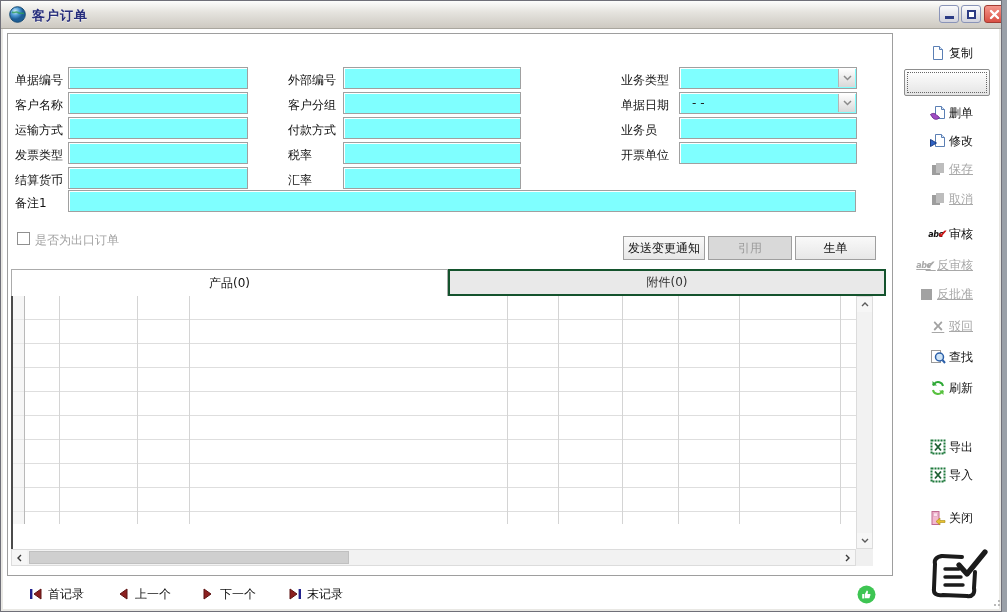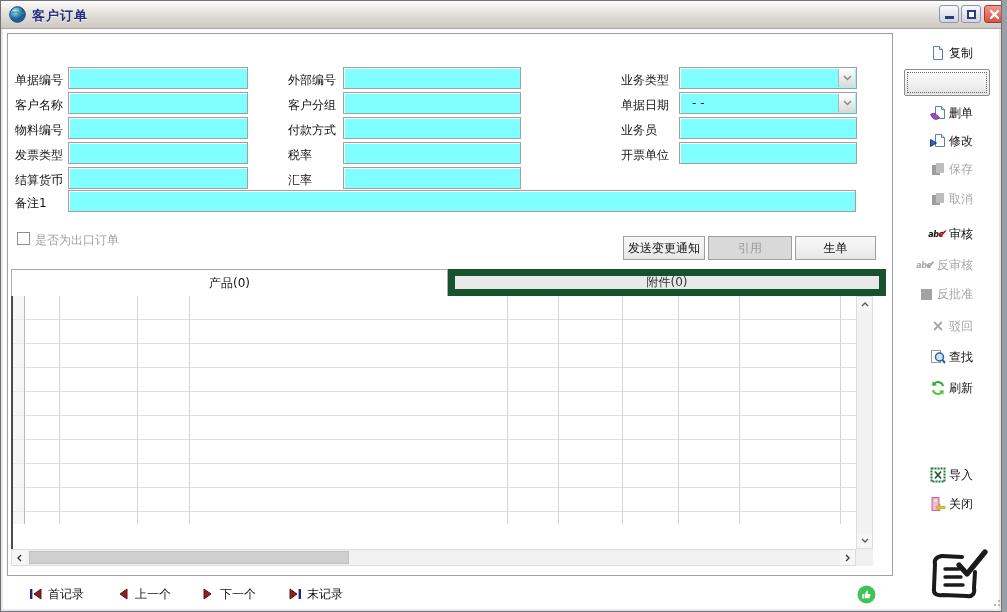--- a/index.html
+++ b/index.html
@@ -54,21 +54,21 @@
     background:linear-gradient(#f9f9f9,#e7e7e7); border:1px solid #9f9f9f;
     display:flex; align-items:center; justify-content:center; cursor:pointer;
   }
   .abtn.disabled { background:#d9d9d9; color:#9b9b9b; }
   
   .tab {
     position:absolute; top:268px; height:27px; font-size:12px;
     display:flex; align-items:center; justify-content:center; cursor:pointer;
   }
   .tab.active { background:#fff; border:1px solid #ababab; border-bottom:none; z-index:2; color:#111; }
-  .tab.inactive { background:#e9e9e9; border:7px solid #14532d; color:#333; }
+  .tab.inactive { background:#e9e9e9; border:2px solid #14532d; color:#333; }
   
   .tbl {
     position:absolute; left:10px; top:295px; width:845px; height:253px;
     background:#fff; border-left:2px solid #4b4b4b;
   }
   .thead { display:flex; height:25px; border-bottom:1px solid #1c1c1c; background:#fff; }
   .thead .c, .tbody .c {
     flex:0 0 auto; border-right:1px solid #d4d4d4; overflow:hidden;
   }
   .thead .c { font-size:12px; color:#111; padding:5px 0 0 3px; white-space:nowrap; }
@@ -86,21 +86,21 @@
   .hsb .thumb { position:absolute; left:17px; top:1px; width:320px; height:13px;
     background:#cfcfcf; border:1px solid #c0c0c0; cursor:grab; }
   .corner { position:absolute; left:855px; top:548px; width:17px; height:17px; background:#f0f0f0; }
   
   .newbtn { position:absolute; left:903px; top:68px; width:86px; height:27px;
     border:1px solid #8d8d8d; border-radius:2px; background:linear-gradient(#ffffff,#e4e4e4);
     outline:1px dotted #666; outline-offset:-4px; }
   .sb { position:absolute; left:893px; width:112px; height:24px;
     display:flex; align-items:center; justify-content:flex-end; padding-right:33px;
     gap:3px; font-size:12px; color:#111; cursor:pointer; }
-  .sb.disabled { color:#a8a8a8; cursor:default; }
+  .sb.disabled { color:#a8a8a8; cursor:default;text-decoration:underline; }
   .sb .ic { width:16px; height:16px; flex:0 0 16px; display:flex; align-items:center; justify-content:center; }
   .abc-t { font-weight:bold; font-size:8px; font-style:italic; color:#111; letter-spacing:-0.5px; }
   .abc-t.gray { color:#a8a8a8; }
   .abc-k { color:#cc1515; font-size:12px; font-weight:bold; margin-left:-5px; }
   .abc-k.gray { color:#a8a8a8; }
   .sq-ic { width:11px; height:11px; background:#a2a2a2; display:inline-block; }
   .x-ic { color:#a2a2a2; font-size:15px; font-weight:bold; line-height:1; }
   
   .nav { position:absolute; top:583px; height:20px; display:flex; align-items:center;
     gap:5px; font-size:12px; color:#111; cursor:pointer; }
@@ -170,21 +170,21 @@
   <span class="lbl" style="left:620px;top:96px">单据日期</span>
   <div class="fld" style="left:678px;top:91px;width:178px">
     <span style="padding-left:6px">- -</span>
     <span class="dd">
         <svg width="9" height="6" viewBox="0 0 9 6">
           <path d="M1 1l3.5 3.5L8 1" stroke="#8a8a8a" stroke-width="1.5" fill="none"></path>
         </svg>
       </span>
   </div>
 
-  <span class="lbl" style="left:14px;top:121px">物料编号</span>
+  <span class="lbl" style="left:14px;top:121px">运输方式</span>
   <div class="fld" style="left:67px;top:116px;width:180px">
       <span></span>
     </div>
   <span class="lbl" style="left:287px;top:121px">付款方式</span>
   <div class="fld" style="left:342px;top:116px;width:178px">
       <span></span>
     </div>
   <span class="lbl" style="left:620px;top:121px">业务员</span>
   <div class="fld" style="left:678px;top:116px;width:178px">
       <span></span>
@@ -360,30 +360,39 @@
     <span class="ic">
         <svg viewBox="0 0 16 16" width="16" height="16">
           <path d="M13 6a5 5 0 00-8.6-2.3L3 5.2" fill="none" stroke="#2ea836" stroke-width="2"></path>
           <path d="M2.5 1v4.5H7z" fill="#2ea836"></path>
           <path d="M3 10a5 5 0 008.6 2.3L13 10.8" fill="none" stroke="#57c13e" stroke-width="2"></path>
           <path d="M13.5 15v-4.5H9z" fill="#57c13e"></path>
         </svg>
       </span>
     <span>刷新</span>
   </div>
-  <div class="sb" style="top:462px">
+  <div class="sb" style="top:434px">
     <span class="ic">
         <svg viewBox="0 0 16 16" width="16" height="16">
           <rect x="1.5" y="1.5" width="13" height="13" fill="#fff" stroke="#1f7a3d" stroke-width="2" stroke-dasharray="2 1"></rect>
           <path d="M5 4.5l6 7M11 4.5l-6 7" stroke="#1f5f33" stroke-width="1.8"></path>
         </svg>
       </span>
+    <span>导出</span>
+  </div>
+  <div class="sb" style="top:462px">
+    <span class="ic">
+        <svg viewBox="0 0 16 16" width="16" height="16">
+          <rect x="1.5" y="1.5" width="13" height="13" fill="#fff" stroke="#1f7a3d" stroke-width="2" stroke-dasharray="2 1"></rect>
+          <path d="M5 4.5l6 7M11 4.5l-6 7" stroke="#1f5f33" stroke-width="1.8"></path>
+        </svg>
+      </span>
     <span>导入</span>
   </div>
-  <div class="sb" style="top:491px">
+  <div class="sb" style="top:505px">
     <span class="ic">
         <svg viewBox="0 0 16 16" width="16" height="16">
           <rect x="2" y="1.5" width="7" height="13" fill="#f3b8cf" stroke="#c06a92"></rect>
           <rect x="3.5" y="3" width="4" height="3.5" fill="#fbe0ec" stroke="#d893b4" stroke-width=".5"></rect>
           <path d="M15 10.5h-5V8l-4 3.5 4 3.5v-2.5h5z" fill="#e7c12f" stroke="#a8880f" stroke-width=".6"></path>
         </svg>
       </span>
     <span>关闭</span>
   </div>
 

